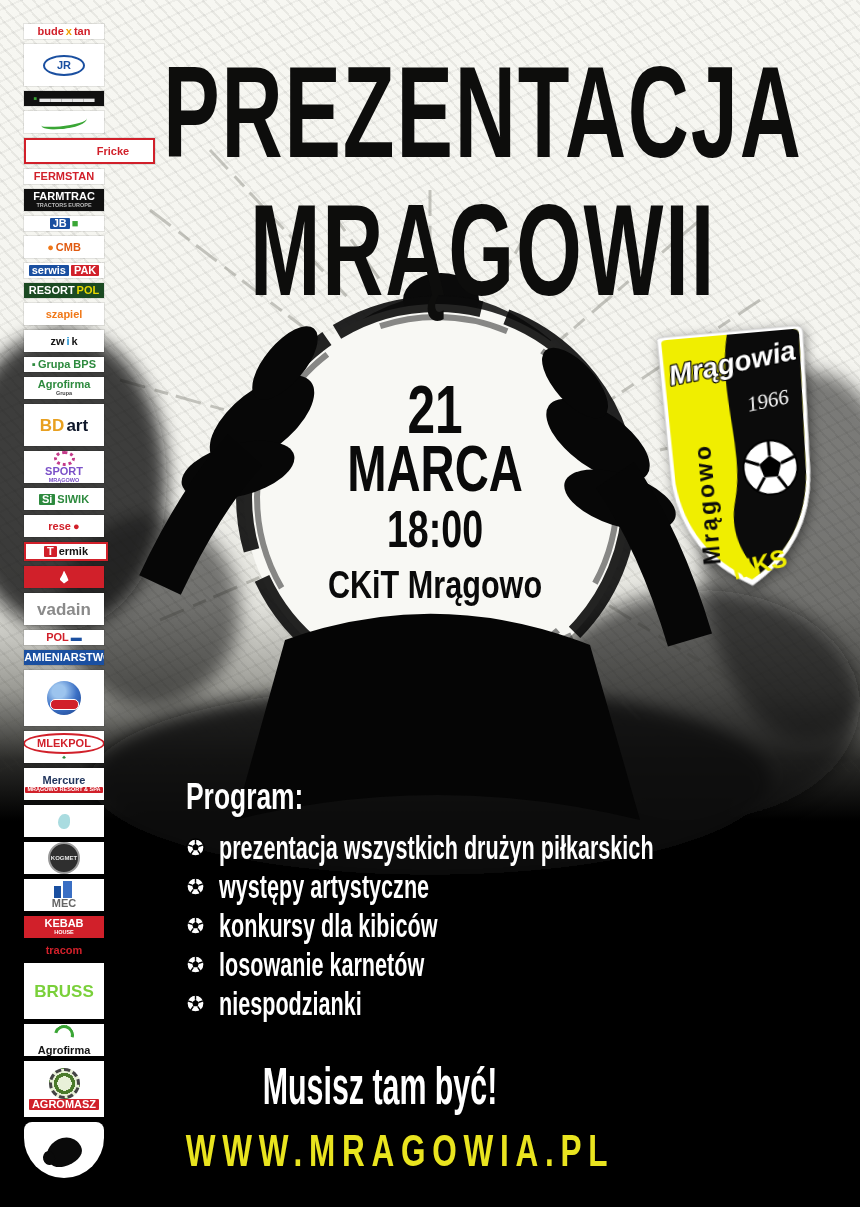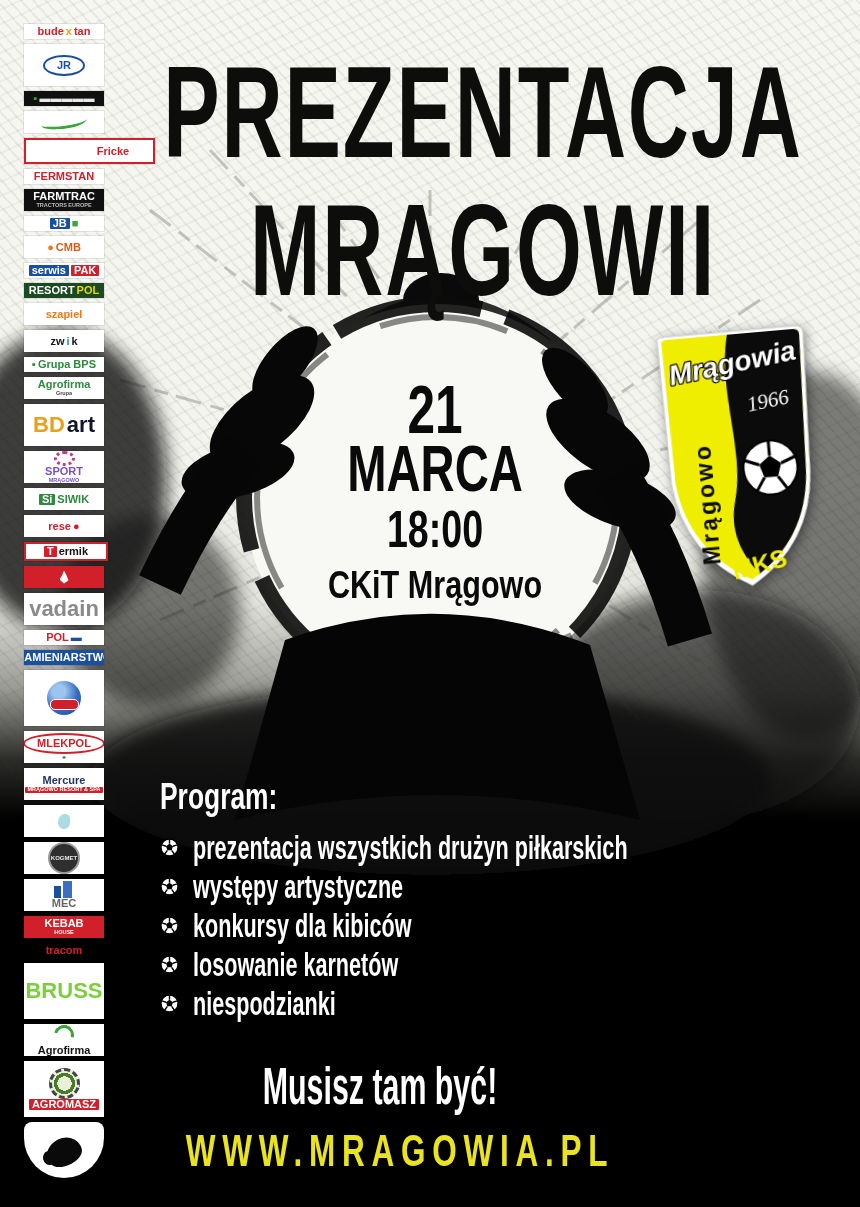--- a/index.html
+++ b/index.html
@@ -14,21 +14,21 @@
       repeating-linear-gradient(-25deg,rgba(60,60,55,.05) 0 2px,transparent 2px 13px);}
   .keeper-art{position:absolute;inset:0;z-index:2;}
   
   .rail{position:absolute;left:24px;top:24px;display:flex;flex-direction:column;gap:5px;z-index:6;}
   .tile{width:80px;flex:0 0 auto;display:flex;flex-direction:column;align-items:center;justify-content:center;
         overflow:hidden;background:#fff;box-shadow:0 0 0 1px rgba(0,0,0,.08);font-weight:bold;}
   .tile-sm{height:15px}.tile-md{height:22px}.tile-lg{height:32px}.tile-xl{height:42px}.tile-xxl{height:56px}
   .tile-inner{display:flex;align-items:center;justify-content:center;gap:2px;line-height:1;}
   .part{font-size:11px;font-weight:800;white-space:nowrap;}
   .chip{padding:0 3px;border-radius:1px;}
-  .big .part{font-size:22px;}
+  .big .part{font-size:17px;}
   .sub{display:flex;gap:2px;margin-top:1px;line-height:1;}
   .sub .part{font-size:5.5px;}
   .shape-oval .tile-inner{border:2px solid #1a4fa0;border-radius:50%;padding:3px 12px;}
   .shape-circle-badge .tile-inner{width:28px;height:28px;border-radius:50%;background:#2f2f2f;border:2px double #999;}
   .shape-circle-badge .part{font-size:6px;}
   .shape-shield{border-radius:8px 8px 50% 50%/8px 8px 72% 72%;}
   .glyph{display:inline-block;}
   .glyph-green-squiggle{width:46px;height:11px;border-bottom:3px solid #3aa635;border-radius:0 0 60% 40%;transform:rotate(-5deg);}
   .glyph-white-flame{width:9px;height:13px;background:#fff;clip-path:polygon(50% 0,80% 40%,100% 75%,50% 100%,0 70%,30% 35%);}
   .glyph-blue-globe{width:34px;height:34px;border-radius:50%;position:relative;
@@ -48,21 +48,21 @@
   
   .event{position:absolute;left:250px;top:378px;width:370px;text-align:center;color:#0a0a0a;z-index:6;font-weight:800;}
   .ev-day{font-size:62px;line-height:.92;transform:scale(.8,1.1);transform-origin:center top;}
   .ev-month{font-size:59px;line-height:.95;margin-top:3px;transform:scale(.8,1.1);transform-origin:center top;}
   .ev-time{font-size:47px;line-height:1;margin-top:9px;transform:scale(.8,1.1);transform-origin:center top;}
   .ev-venue{font-size:36px;line-height:1;margin-top:15px;transform:scale(.85,1.1);transform-origin:center top;}
   
   .crest{position:absolute;left:650px;top:330px;width:182px;height:266px;transform:rotate(-5deg);z-index:6;
          filter:drop-shadow(2px 3px 6px rgba(0,0,0,.45));}
   
-  .program{position:absolute;left:160px;top:776px;z-index:6;color:#fff;}
+  .program{position:absolute;left:186px;top:776px;z-index:6;color:#fff;}
   .program h2{margin:0;font-size:33px;font-weight:800;transform:scale(.8,1.1);transform-origin:left top;}
   .program ul{list-style:none;margin:14px 0 0;padding:0;}
   .program li{display:flex;align-items:center;height:39px;}
   .ball{width:19px;height:19px;flex:0 0 19px;}
   .ptext{font-size:30px;font-weight:800;color:#fff;white-space:nowrap;margin-left:14px;
          transform:scale(.72,1.08);transform-origin:left center;}
   
   .cta{position:absolute;top:1056px;left:0;width:760px;text-align:center;color:#fff;font-size:46px;font-weight:800;
        transform:scale(.66,1.12);transform-origin:center top;z-index:6;}
   .url{position:absolute;top:1126px;left:0;width:800px;text-align:center;font-size:42px;font-weight:800;

